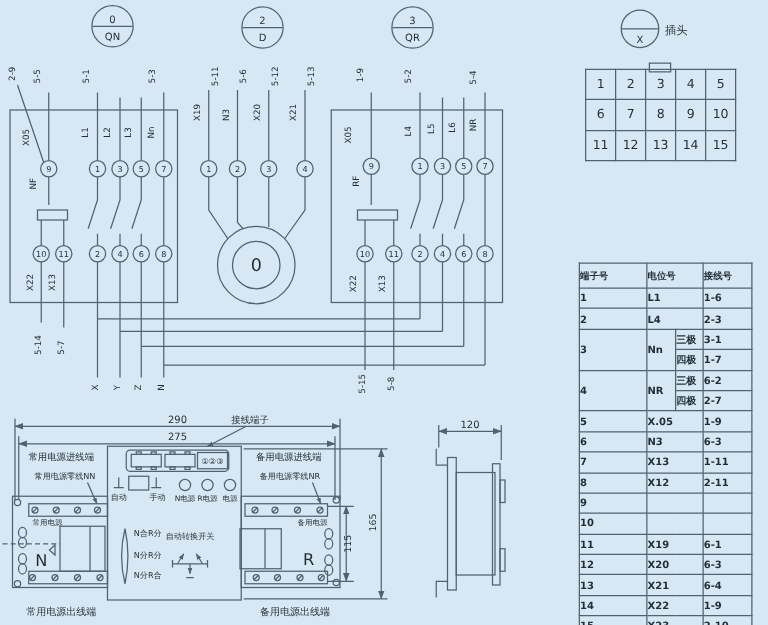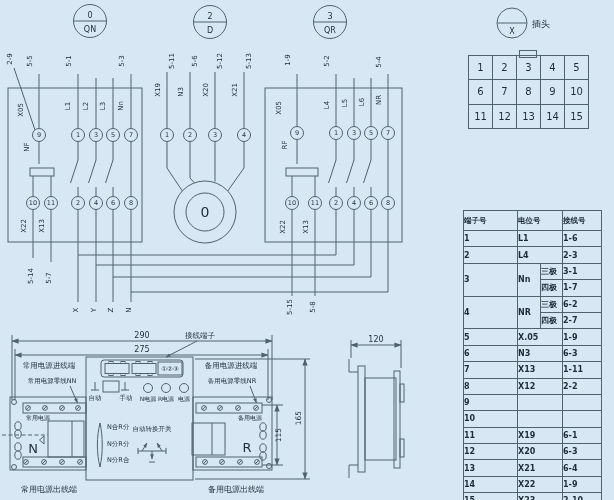--- a/index.html
+++ b/index.html
@@ -430,21 +430,21 @@
     <td>6-3</td>
   </tr>
   <tr>
     <td>7</td>
     <td colspan="2">X13</td>
     <td>1-11</td>
   </tr>
   <tr>
     <td>8</td>
     <td colspan="2">X12</td>
-    <td>2-2</td>
+    <td>2-11</td>
   </tr>
   <tr>
     <td>9</td>
     <td colspan="2"></td>
     <td></td>
   </tr>
   <tr>
     <td>10</td>
     <td colspan="2"></td>
     <td></td>

